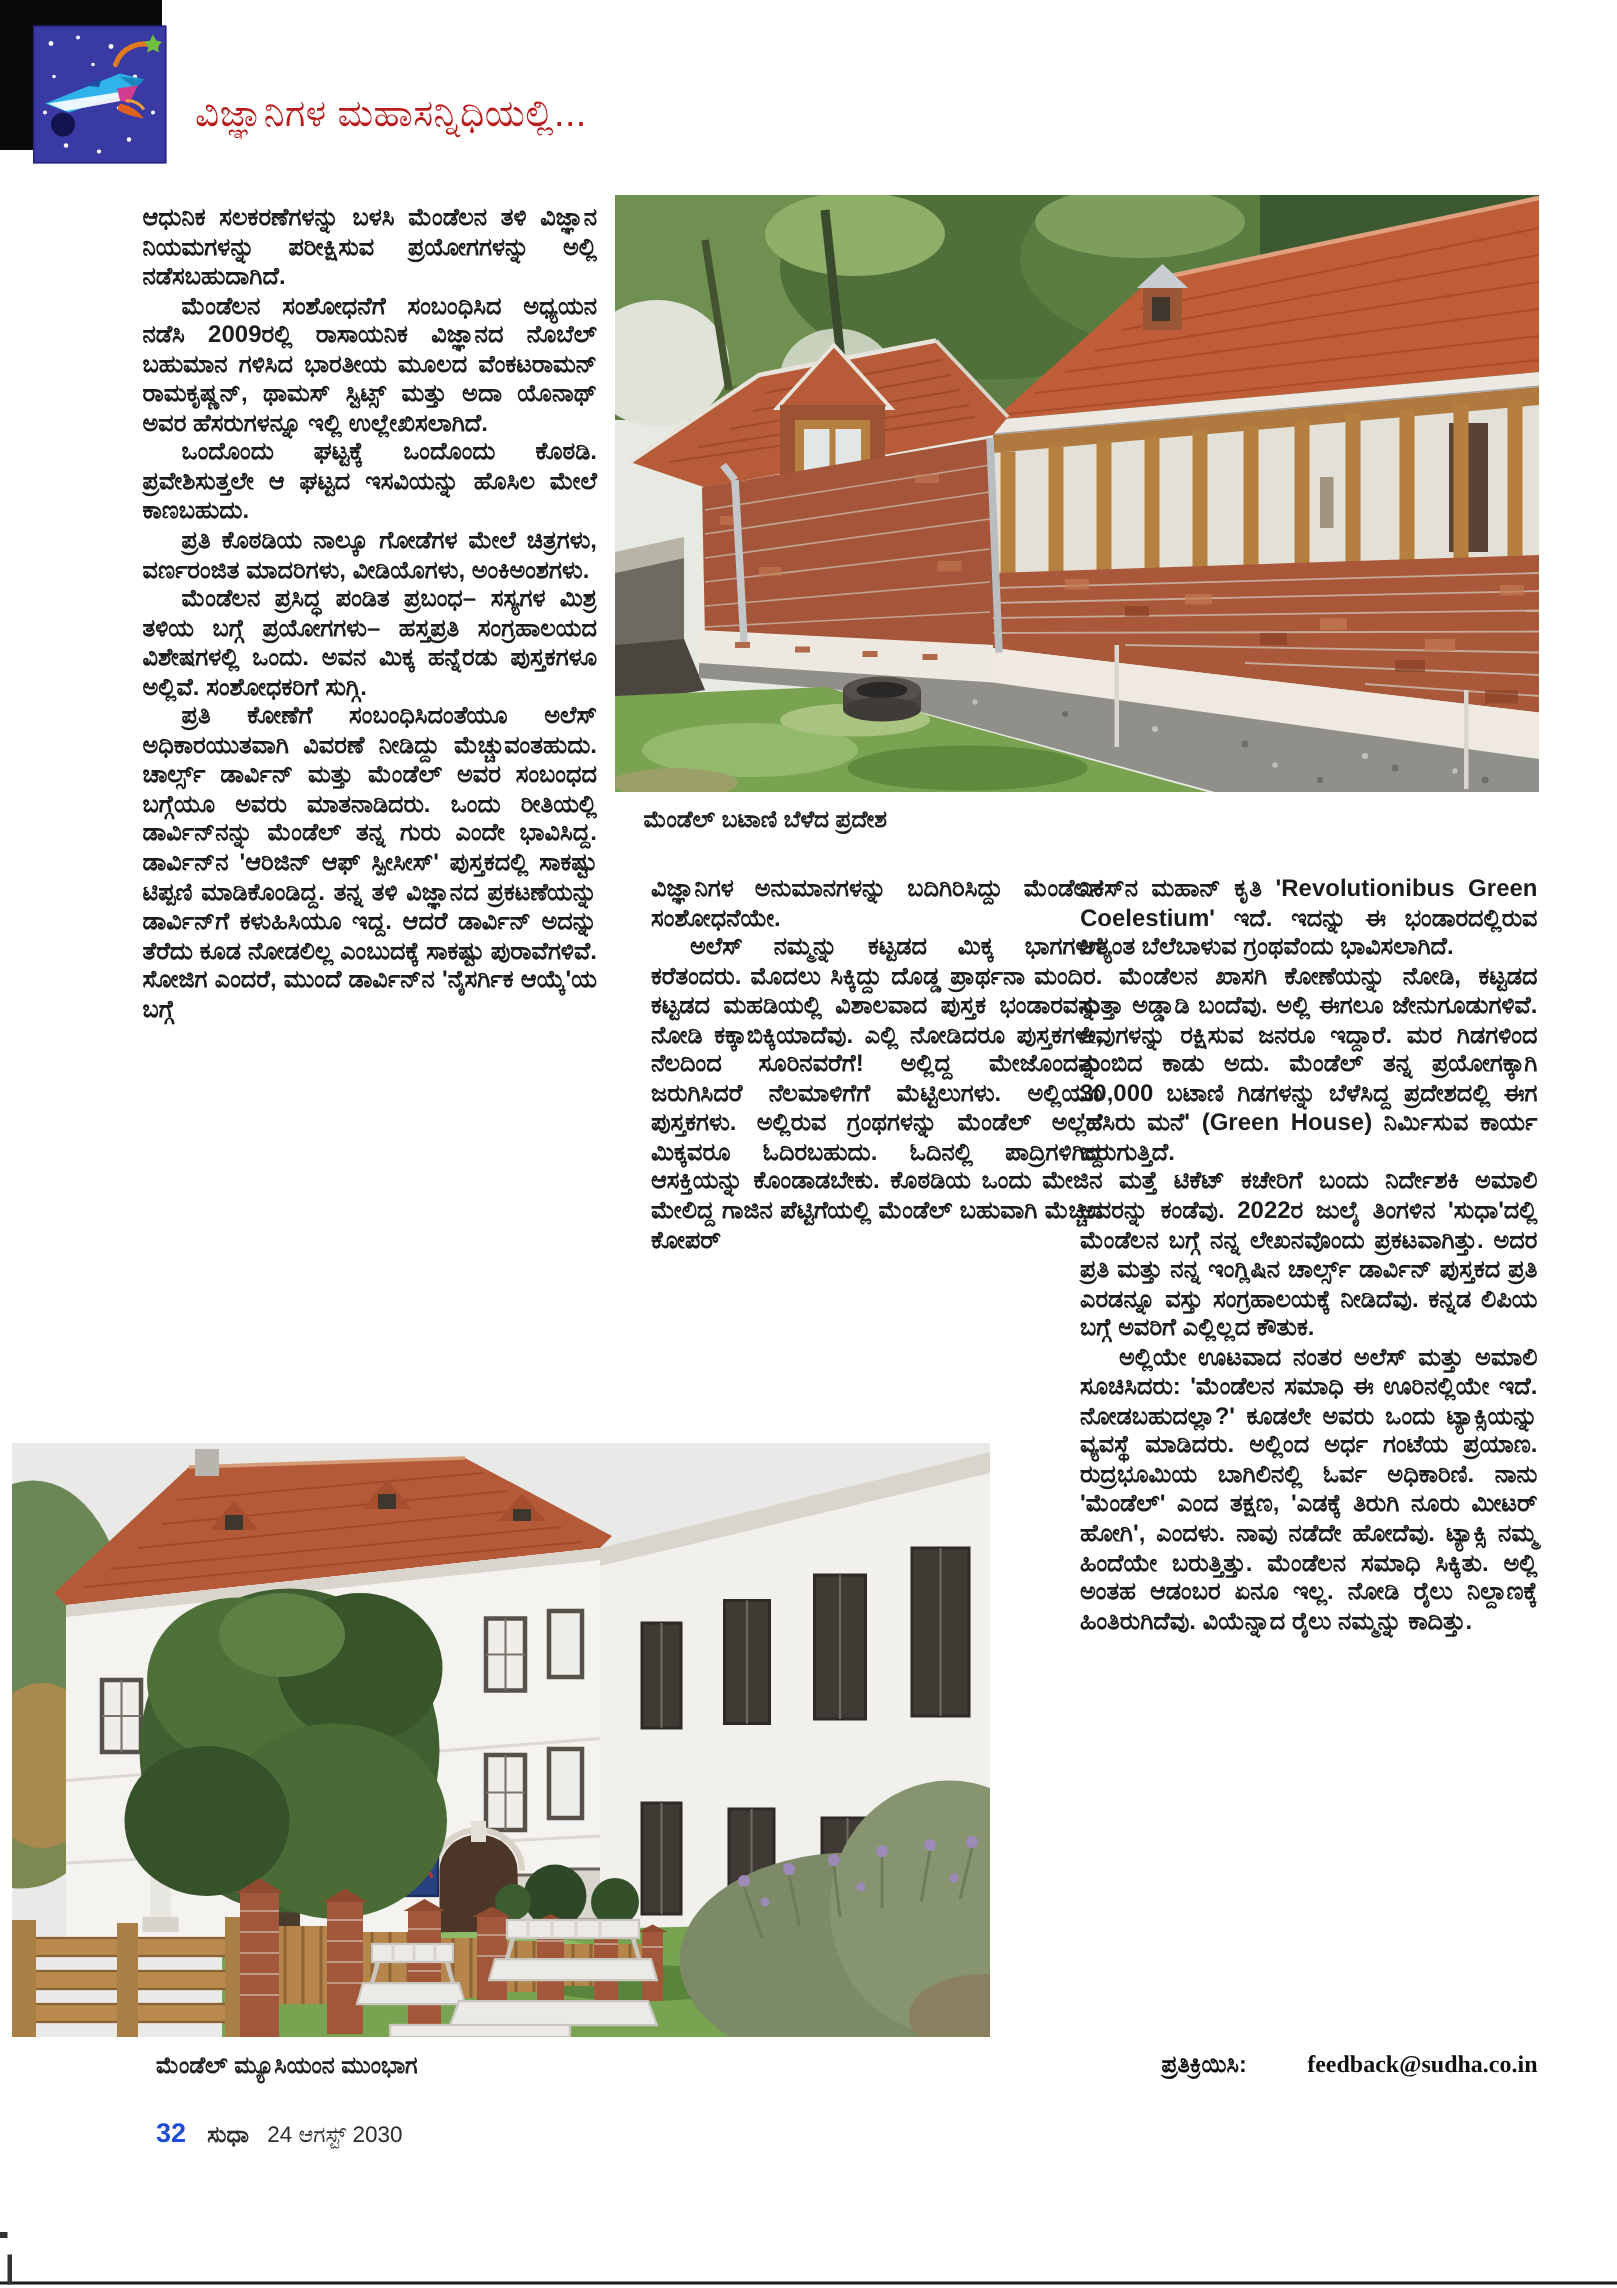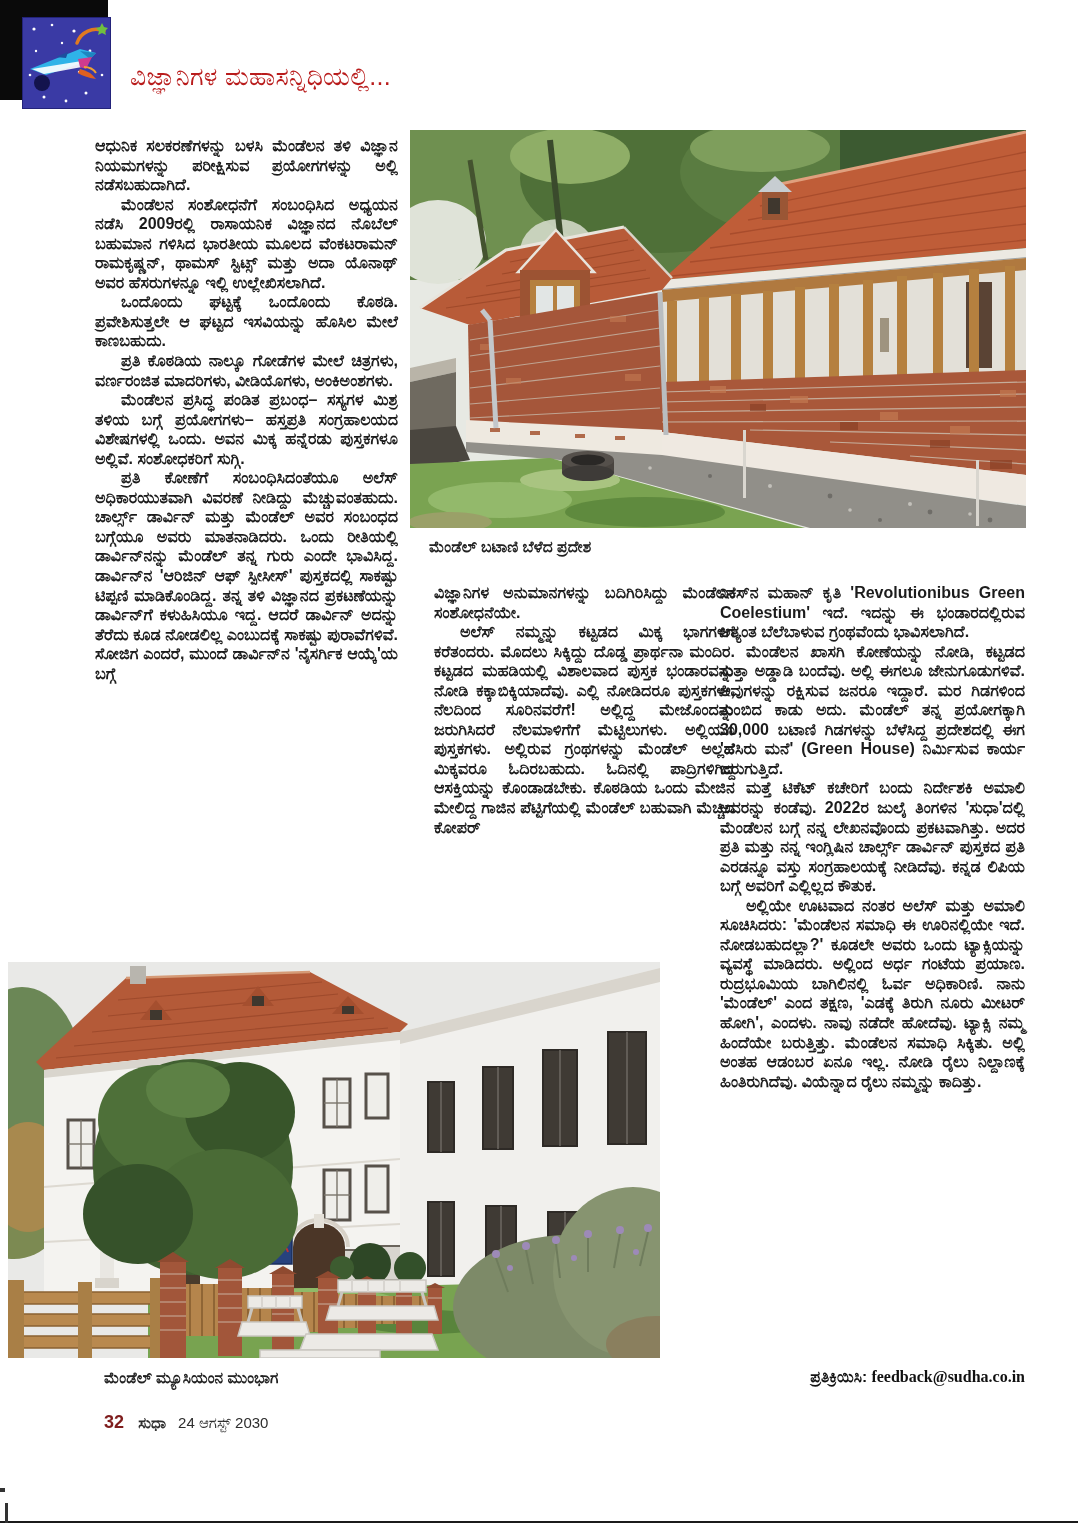--- a/index.html
+++ b/index.html
@@ -21,28 +21,28 @@
   #col-left{left:95px;top:136px;width:303px;height:822px;}
   #col-middle{left:410px;top:583px;width:301px;height:374px;margin-left:24px;}
   #col-right{left:720px;top:583px;width:305px;height:792px;}
   .caption{position:absolute;font-size:15.5px;font-weight:700;color:#222;}
   #caption-top{left:404px;top:538px;width:600px;margin-left:25px;}
   #caption-bottom{left:104px;top:1369px;width:560px;}
   #feedback-line{
     position:absolute;left:720px;top:1368px;width:305px;text-align:right;
     font-weight:700;font-size:15.5px;color:#111;
   }
-  #feedback-line .email{font-family:"Liberation Serif","DejaVu Serif",serif;font-size:16px;}
+  #feedback-line .email{font-family:"Liberation Serif","DejaVu Serif",serif;font-size:16px;margin-left:36px;}
   
   .photo{position:absolute;display:block;}
   #top-photo{left:410px;top:130px;width:616px;height:398px;}
   #bottom-photo{left:8px;top:962px;width:652px;height:396px;}
   
   #footer{position:absolute;left:104px;top:1412px;font-size:15px;color:#2e2e2e;}
-  #footer .pagenum{font-weight:700;font-size:18px;color:#7f1d1d;margin-right:10px;}
+  #footer .pagenum{font-weight:700;font-size:18px;color:#1d4ed8;margin-right:10px;}
   #footer .mag{font-weight:700;margin-right:8px;}
   
   #bottom-rule{position:absolute;left:0;top:1521px;width:1078px;height:2px;background:#1b1b1b;}
   .edge-tick{position:absolute;background:#333;}
   #tick1{left:0;top:1488px;width:5px;height:4px;}
   #tick2{left:5px;top:1503px;width:3px;height:20px;}
 </style>
 </head>
 <body>
 

